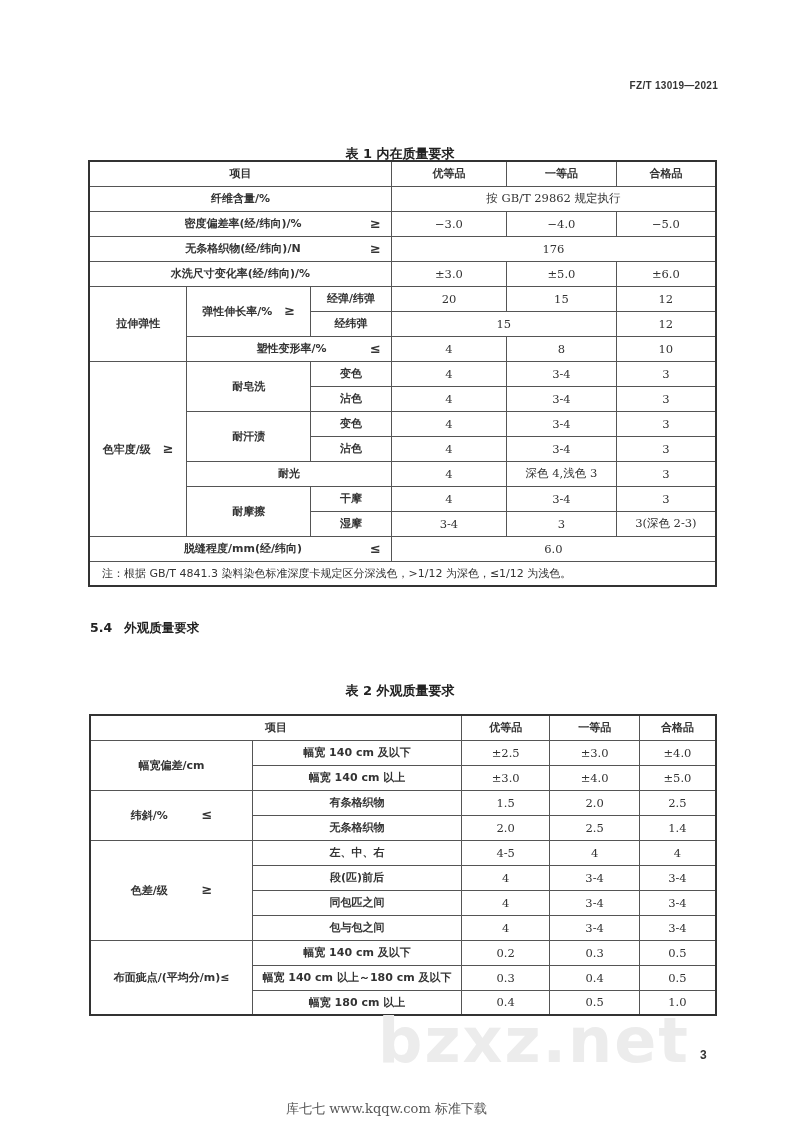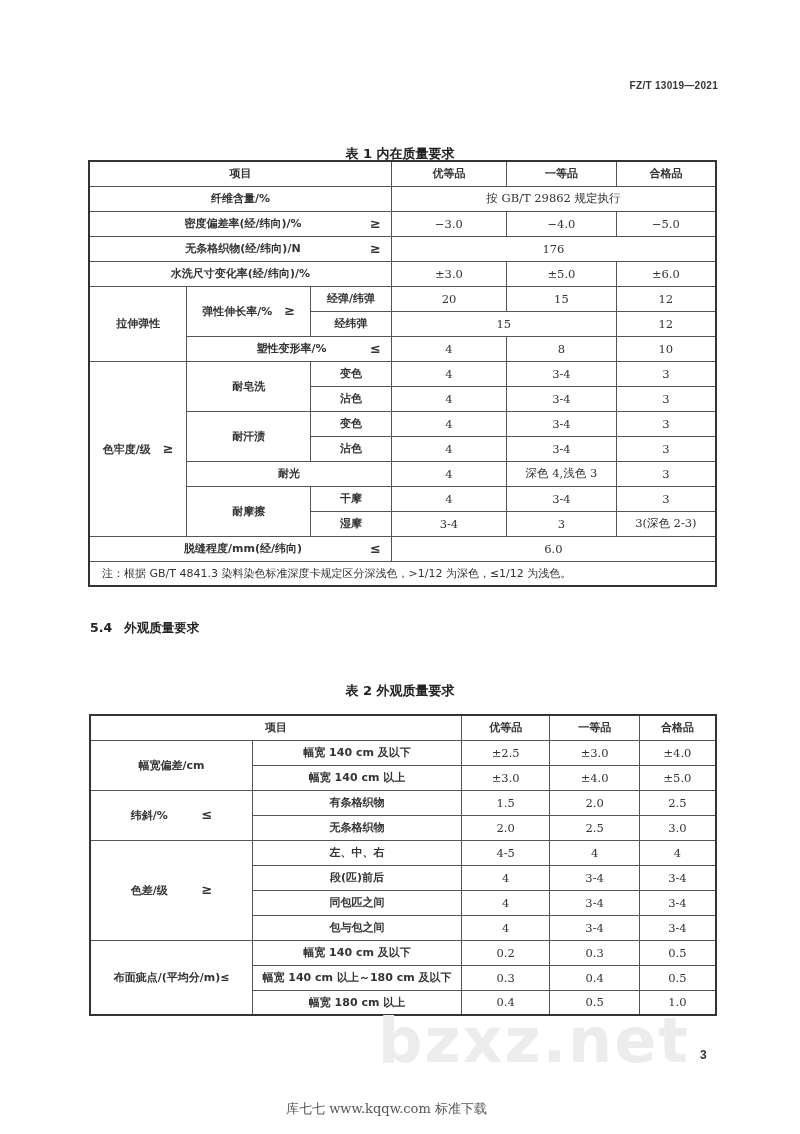--- a/index.html
+++ b/index.html
@@ -207,21 +207,21 @@
       </td>
       <td class="lbl-bold">有条格织物</td>
       <td>1.5</td>
       <td>2.0</td>
       <td>2.5</td>
     </tr>
     <tr style="height:25px;margin-top:7px;">
       <td class="lbl-bold">无条格织物</td>
       <td>2.0</td>
       <td>2.5</td>
-      <td>3.0</td>
+      <td>1.4</td>
     </tr>
 
     <tr style="height:25px;">
       <td rowspan="4" class="lbl-bold">
         <span>色差/级</span>
         <span style="margin-left:30px; font-size:13px;">≥</span>
       </td>
       <td class="lbl-bold">左、中、右</td>
       <td>4-5</td>
       <td>4</td>

